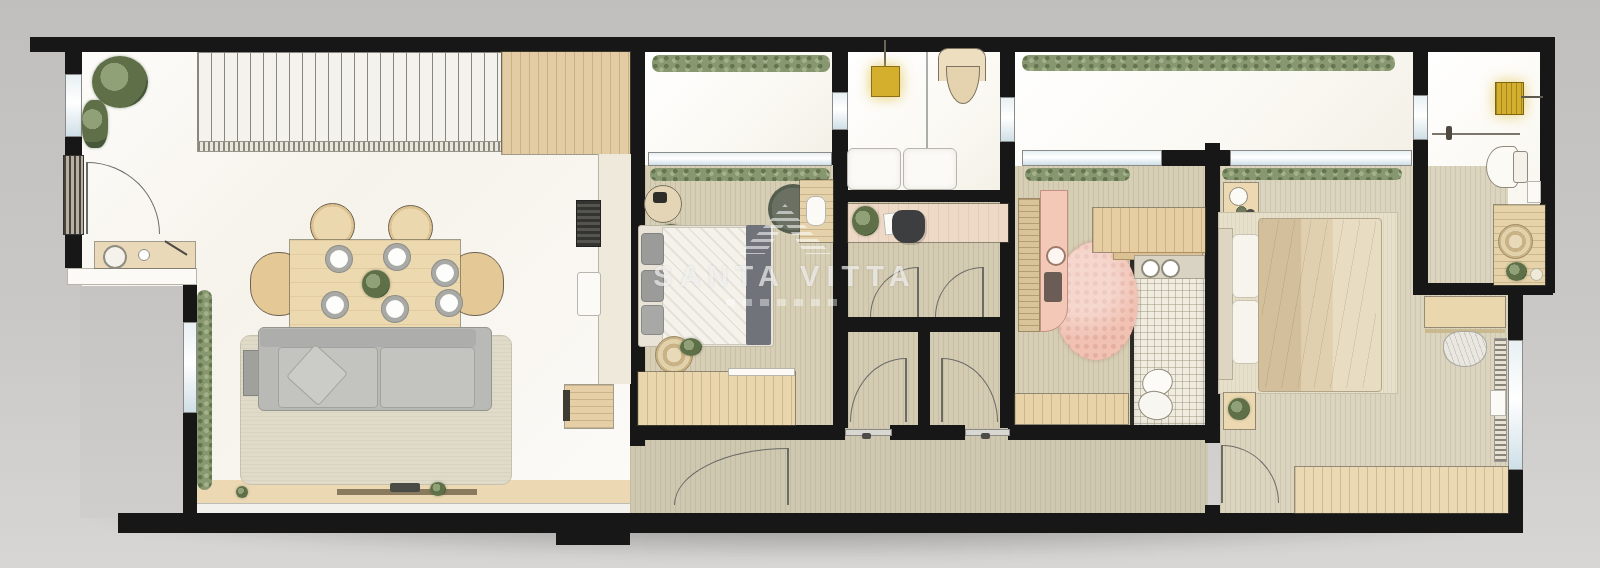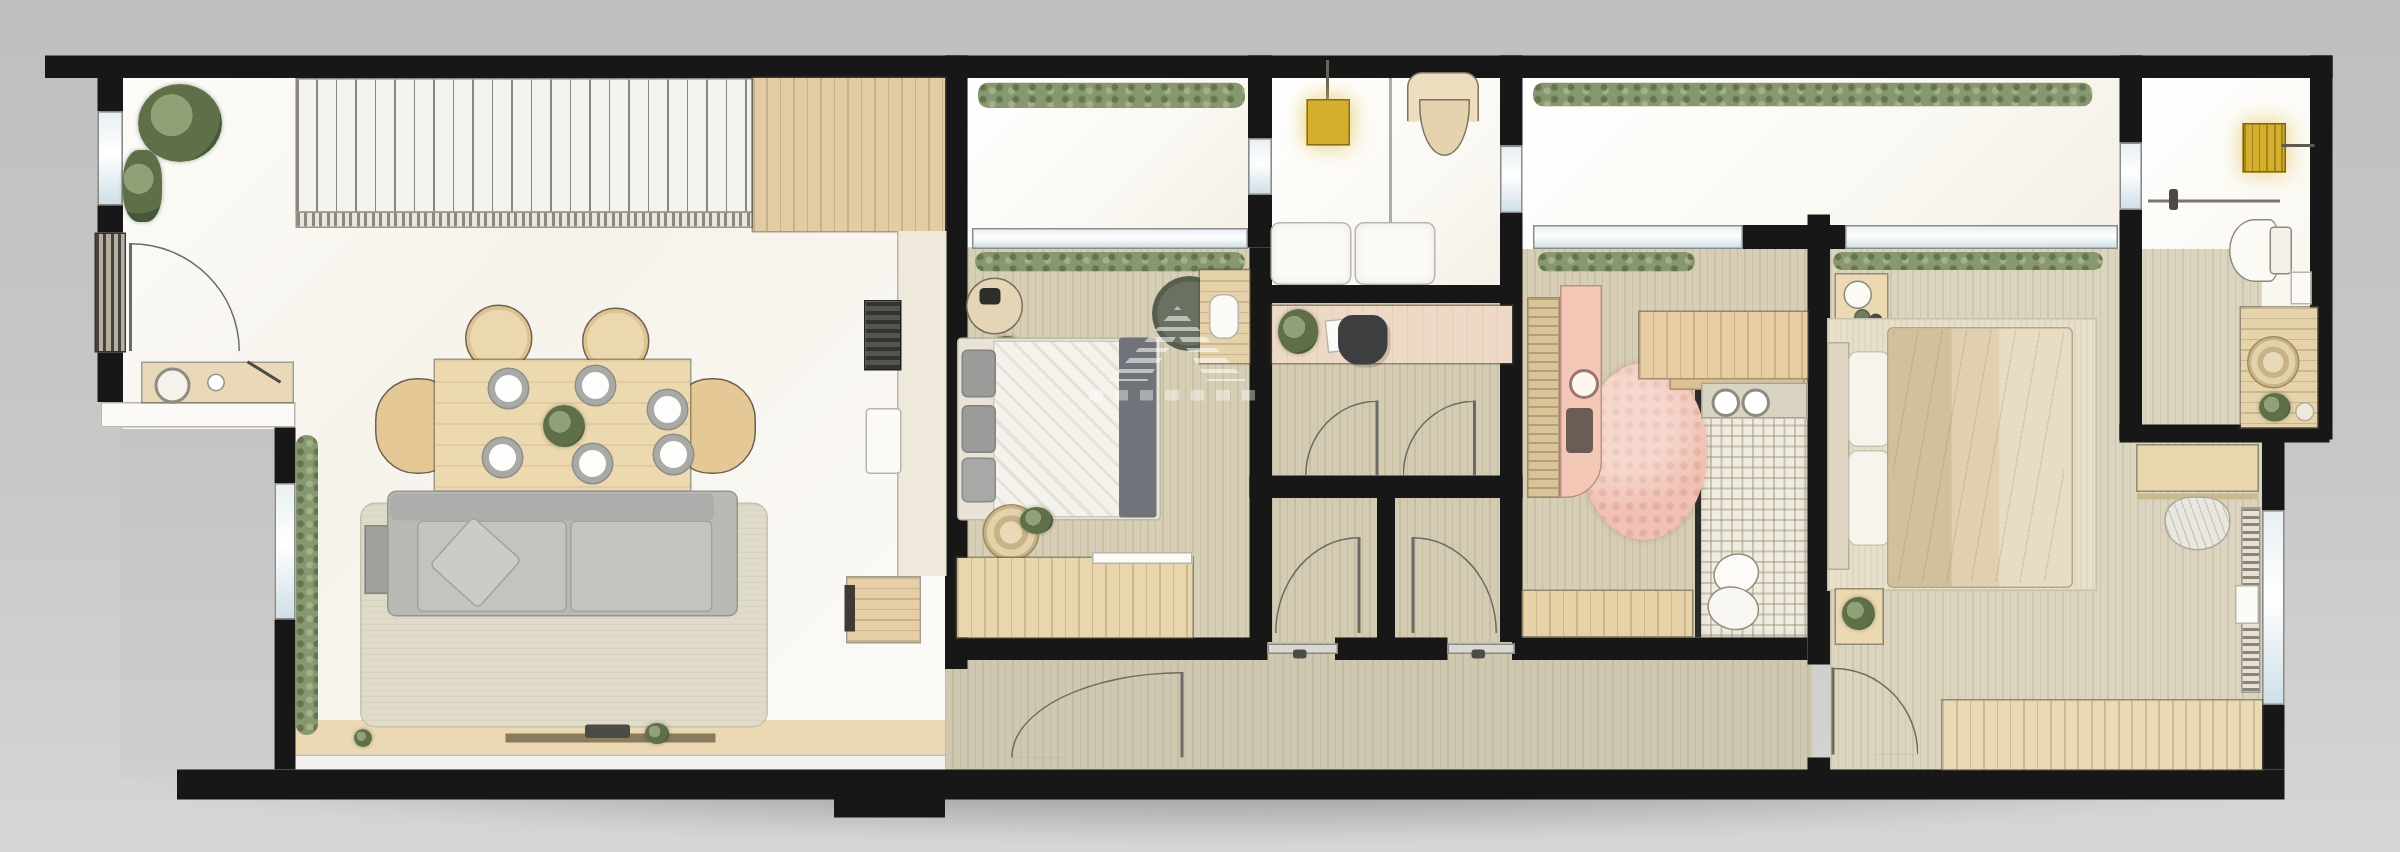--- a/index.html
+++ b/index.html
@@ -308,16 +308,17 @@
     <div class="a" style="left:1513px;top:151px;width:13px;height:30px;background:#f3f1ea;border:1.5px solid #8f8a7c;border-radius:3px;"></div>
     <div class="a white-obj" style="left:1527px;top:181px;width:14px;height:22px;"></div>
     <div class="a wood wood-lines-h edge" style="left:1494px;top:205px;width:51px;height:80px;background-color:#e6d3a9;"></div>
     <div class="a wicker" style="left:1498px;top:224px;width:35px;height:35px;"></div>
     <div class="a plant" style="left:1506px;top:262px;width:21px;height:19px;"></div>
     <div class="a" style="left:1530px;top:268px;width:11px;height:11px;border-radius:50%;background:#efe9da;border:1px solid #b5ae9c;"></div>
   </div>
 
   <div id="wm" class="a" style="left:655px;top:204px;width:260px;">
     <div class="logo"></div>
+    <div class="brand">SANTA VITTA</div>
     <div class="sub"></div>
   </div>
 
 </div>
 
 </body></html>

